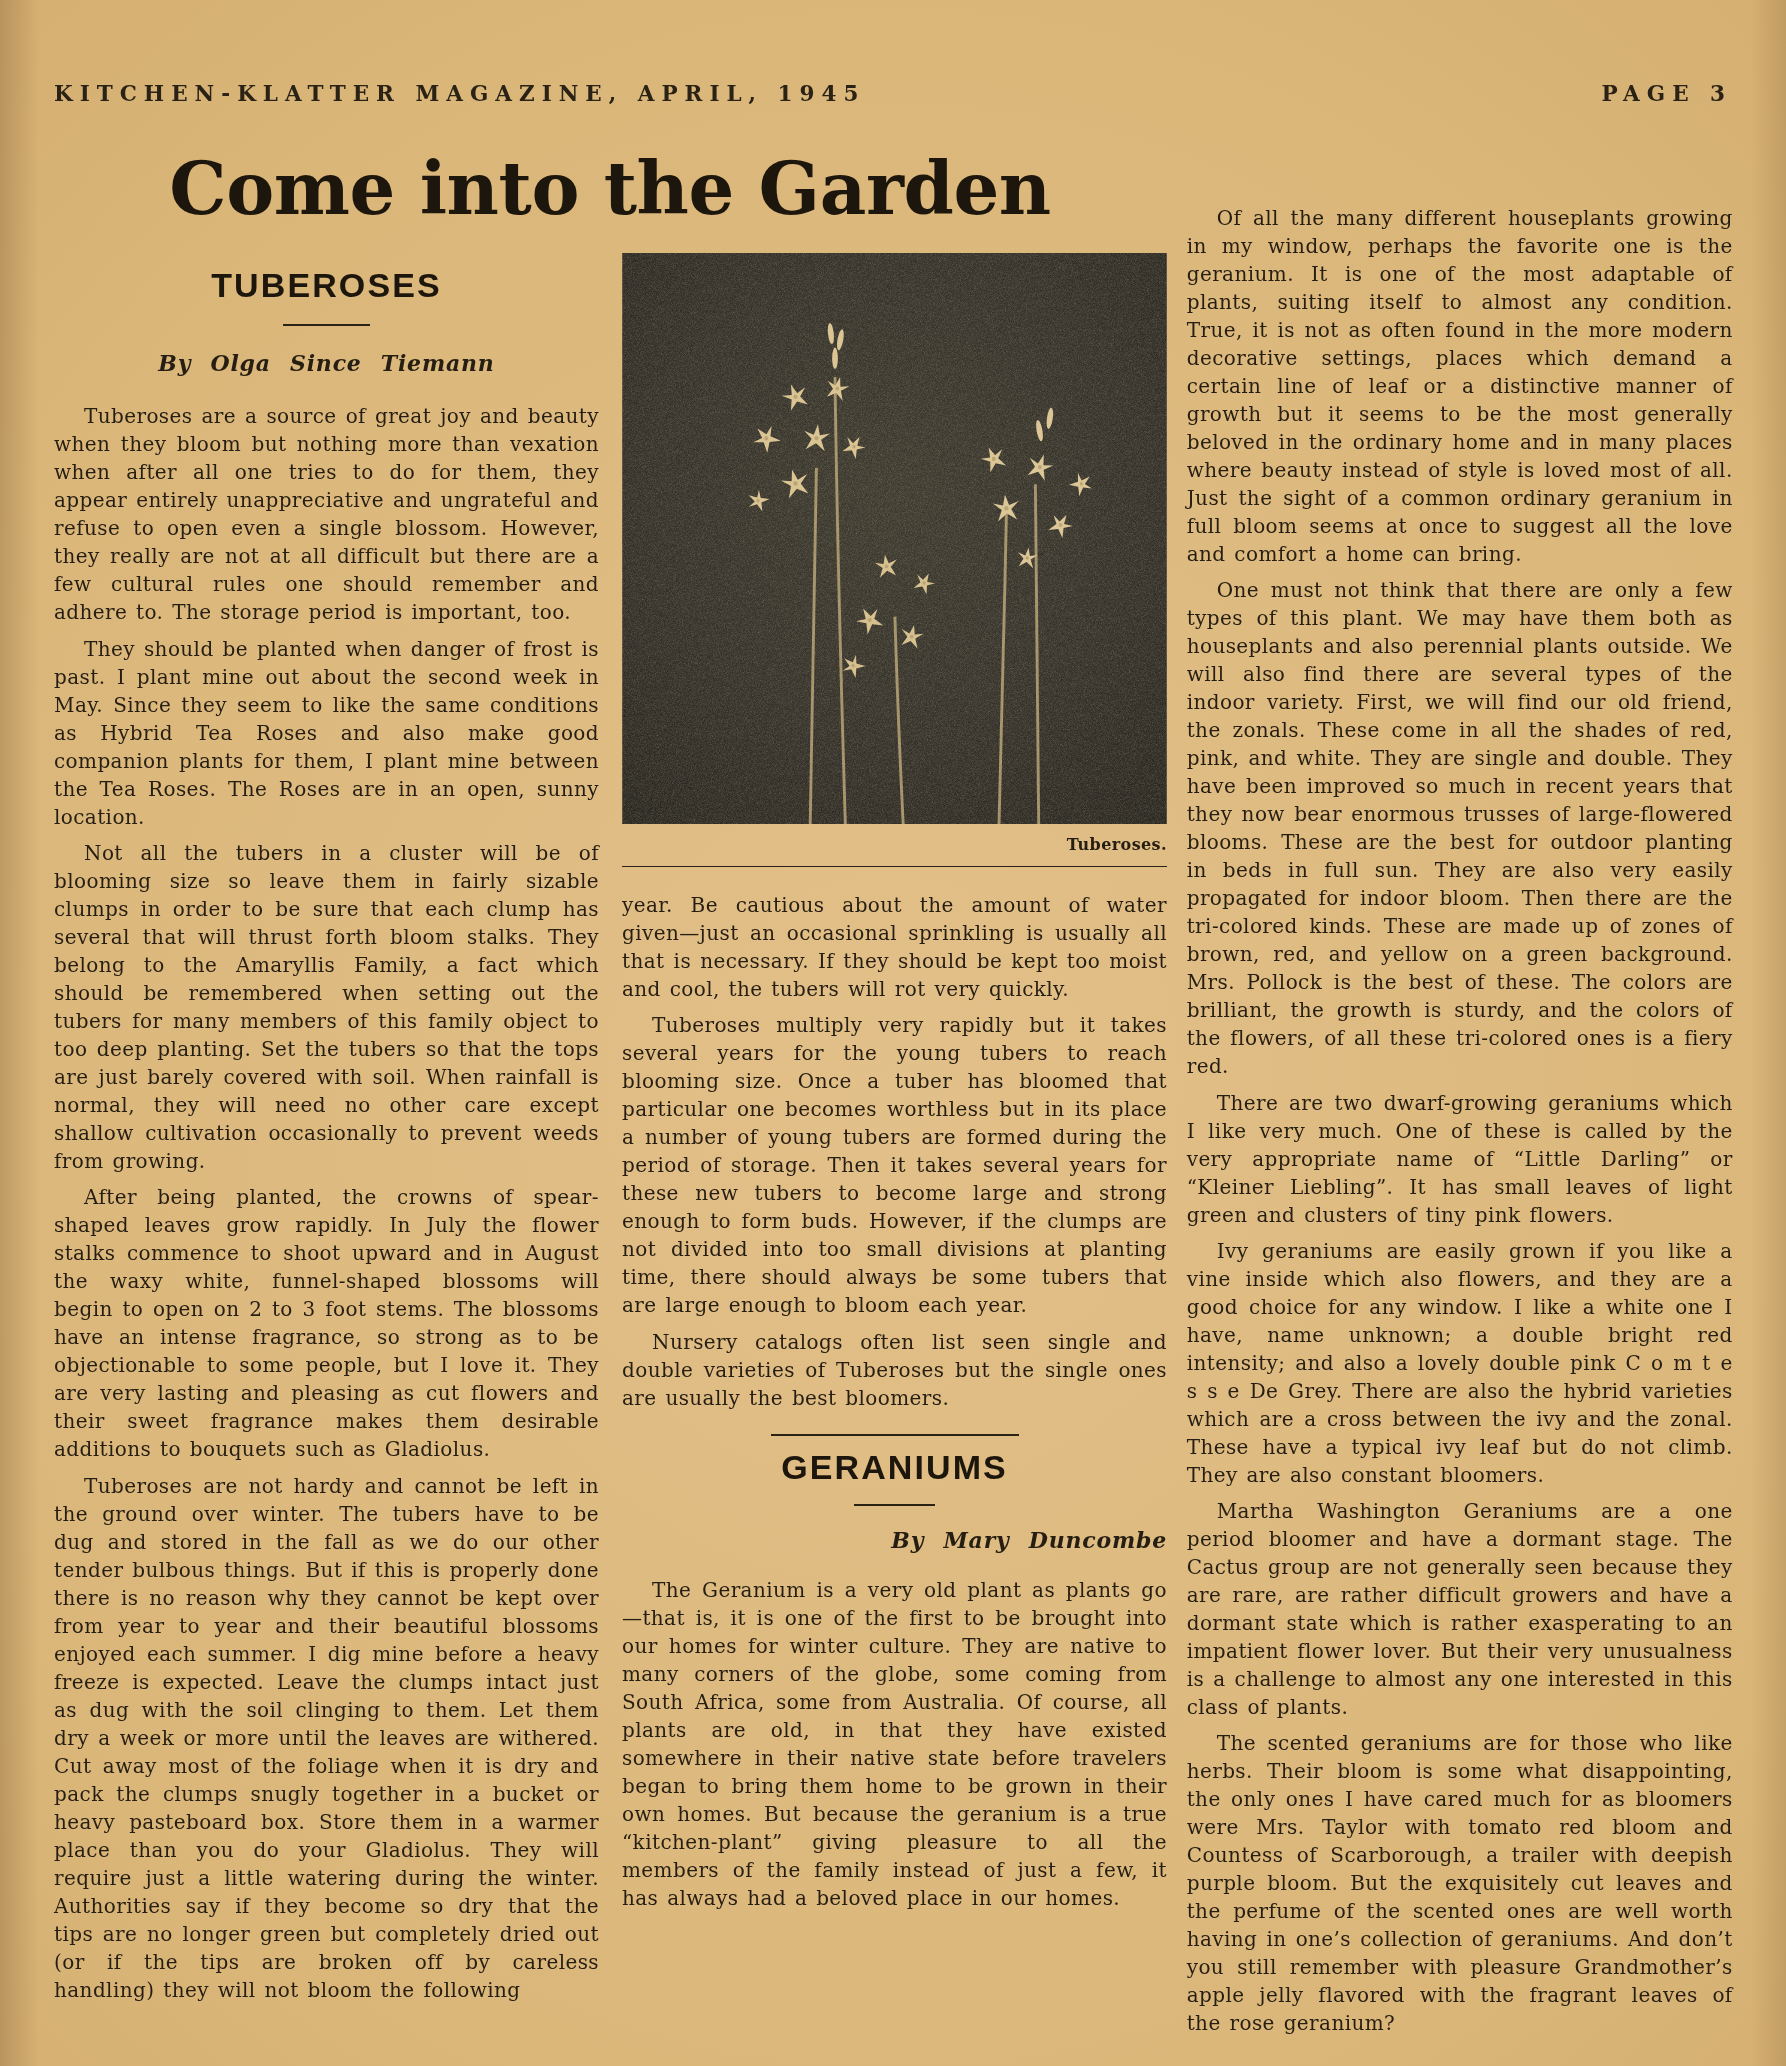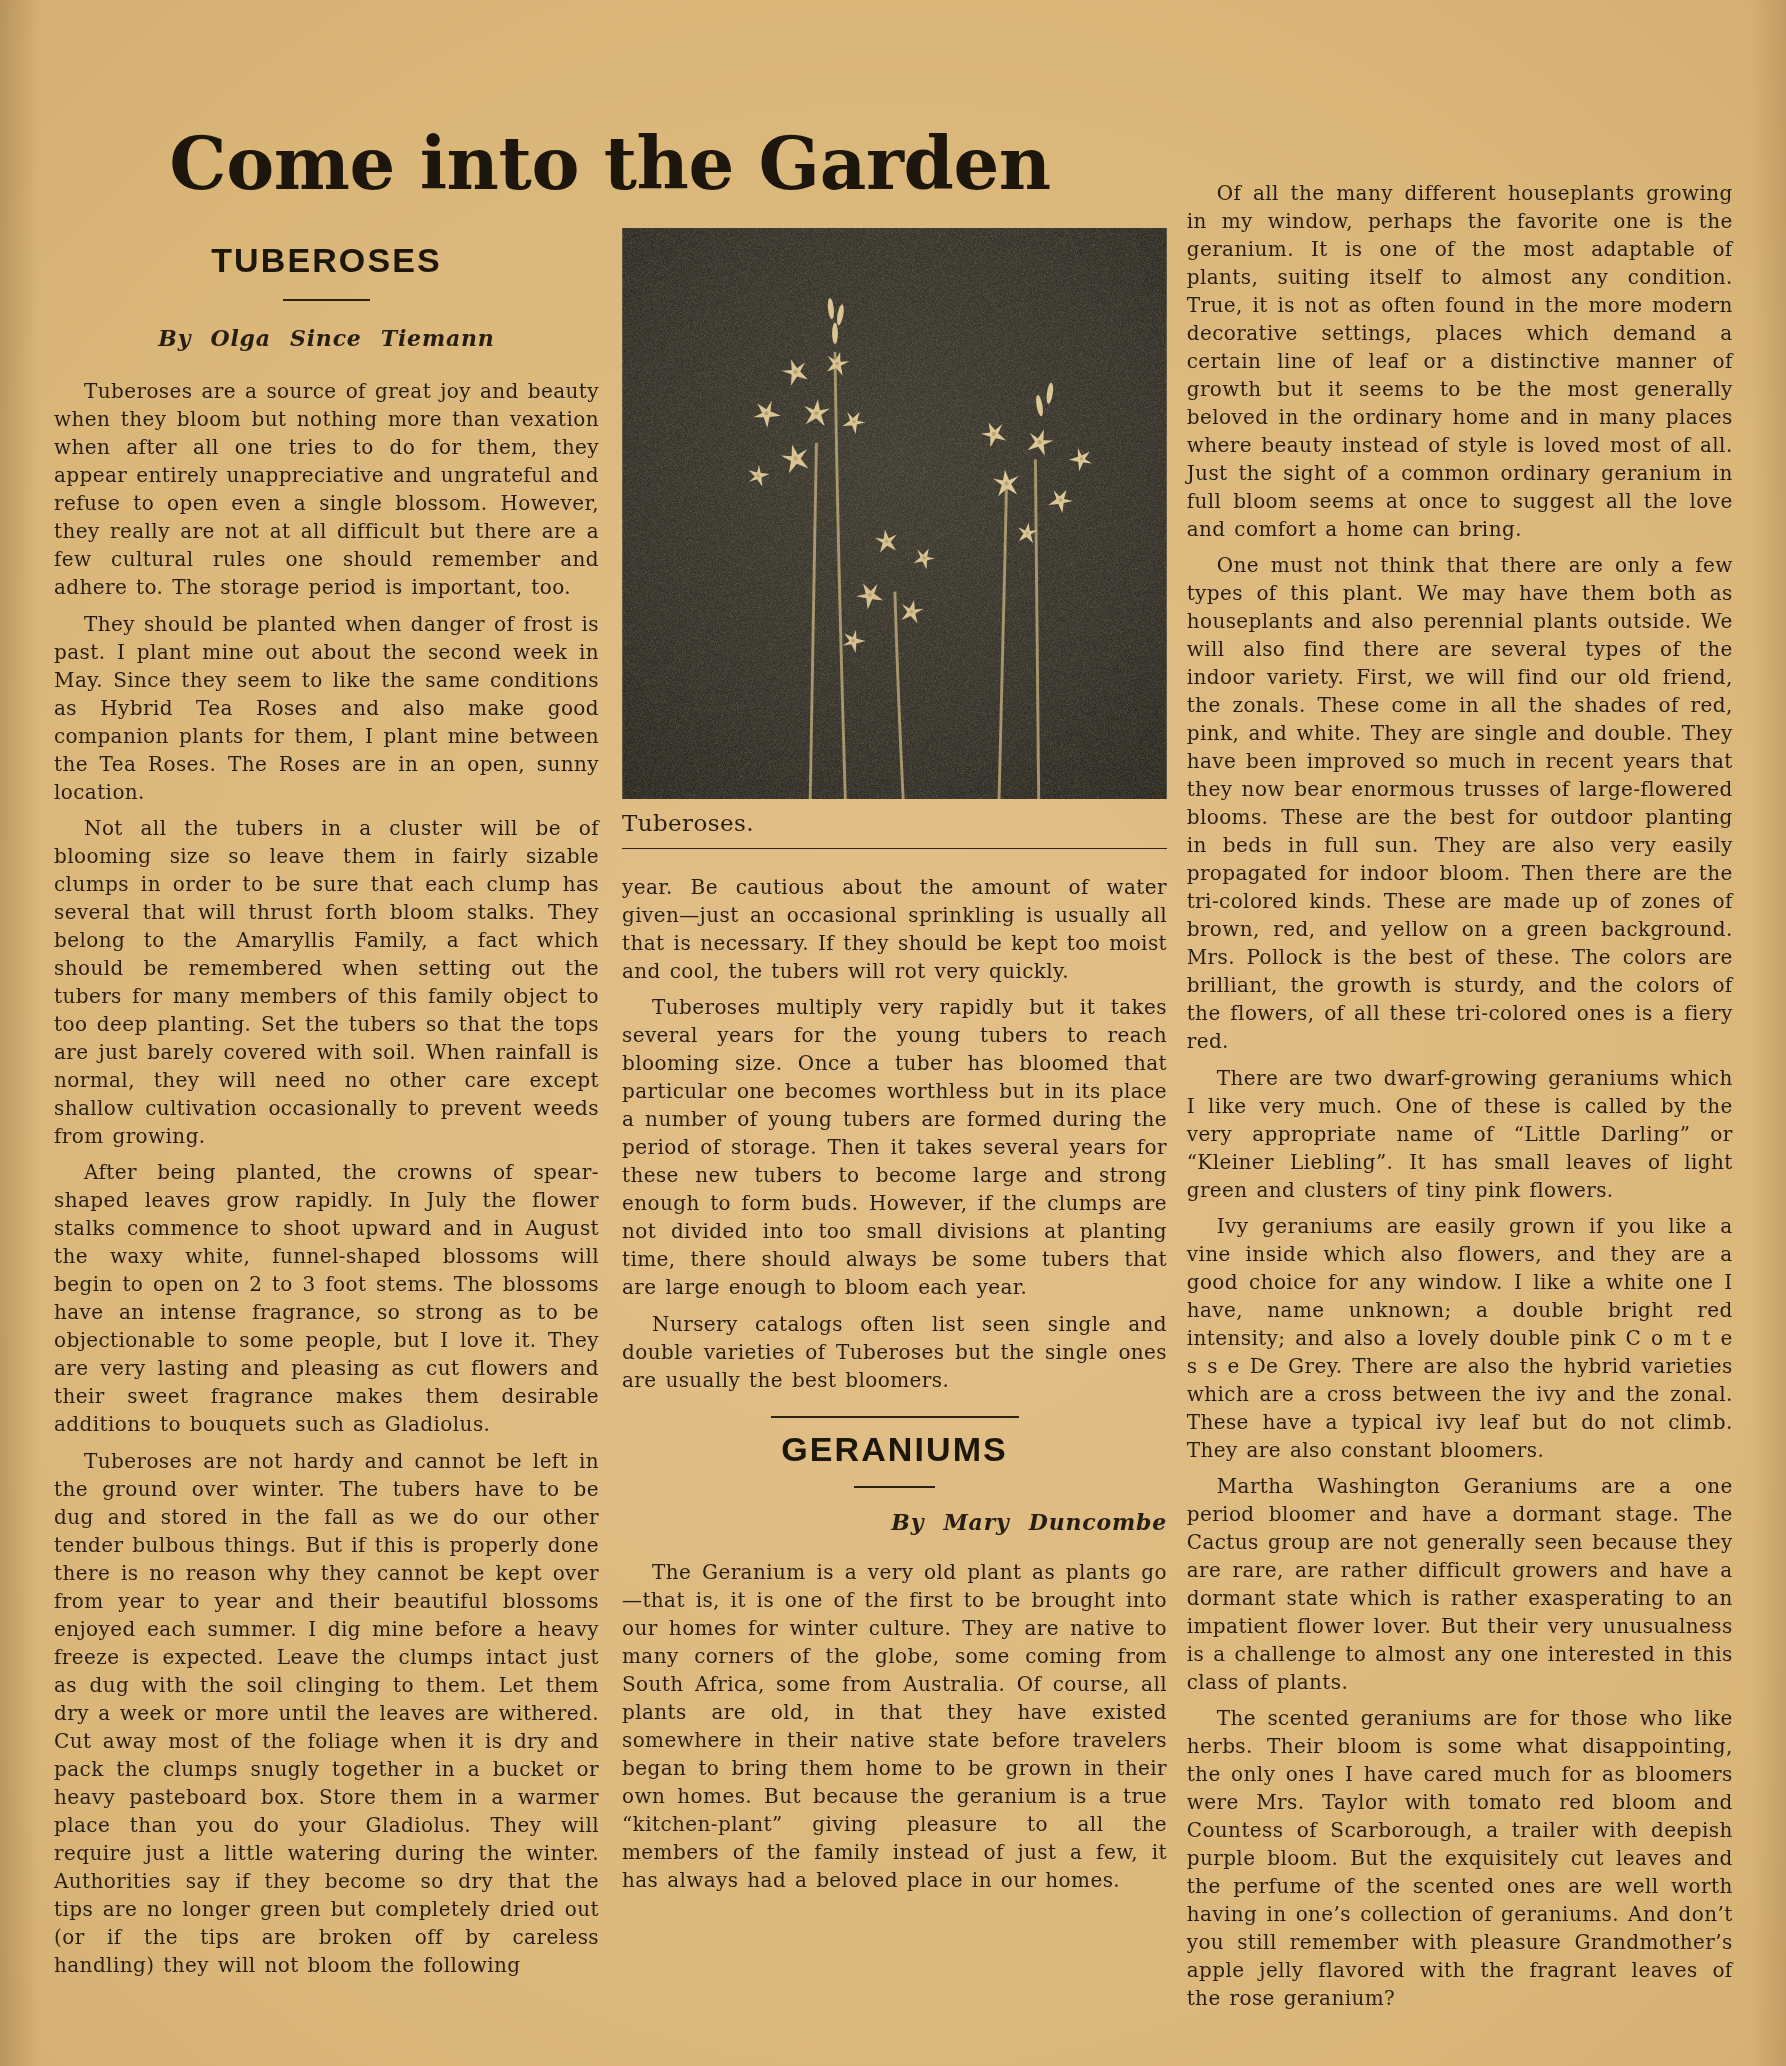--- a/index.html
+++ b/index.html
@@ -57,30 +57,34 @@
     font-size:20px;line-height:28px;
     text-align:justify;
     letter-spacing:0.4px;word-spacing:2.1px;
     text-indent:30px;
     margin:0 0 8.3px 0;
   }
   .noindent{text-indent:0;}
   .figure{margin:23px 0 0 0;}
   .photo-frame{width:545px;height:571px;display:block;}
   .caption{
-    font-weight:normal;font-size:23px;text-align:left;
+    font-weight:bold;font-size:16px;text-align:right;
     margin:10.7px 0 0 0;letter-spacing:0.4px;
   }
   .caption-rule{width:100%;height:1.2px;background:#2a2214;margin:12.4px 0 24px 0;}
 </style>
 </head>
 <body>
 
 <div class="page">
 
+  <div class="hdr">
+    <span>KITCHEN-KLATTER MAGAZINE, APRIL, 1945</span>
+    <span>PAGE 3</span>
+  </div>
 
   <div class="content">
 
     <div class="leftwrap">
       <h1 class="title">Come into the Garden</h1>
 
       <div class="twocol">
 
         <div class="col">
           <h2 class="art-heading">TUBEROSES</h2>

